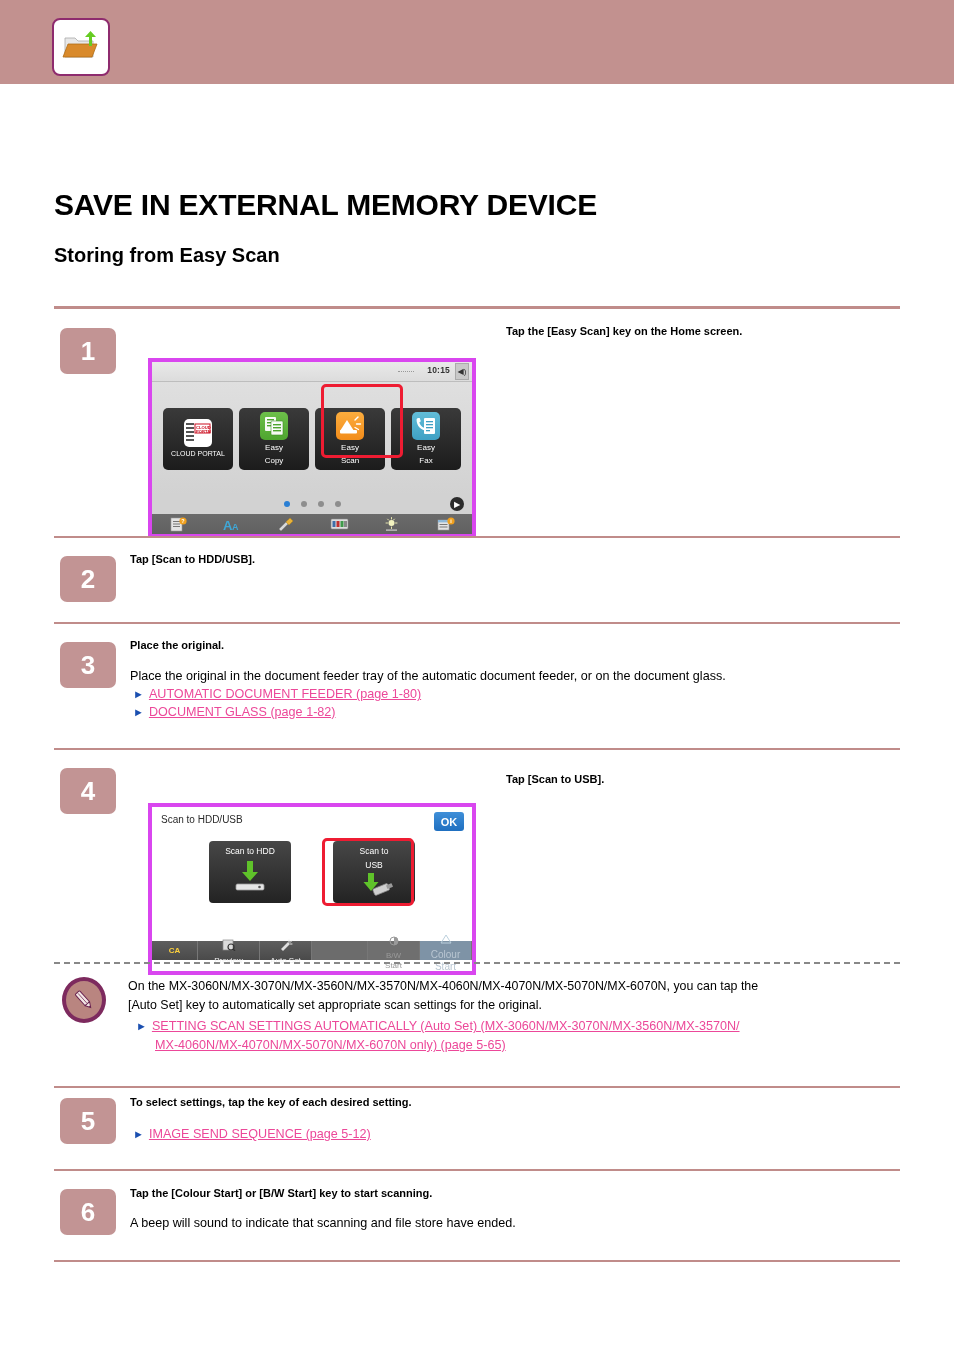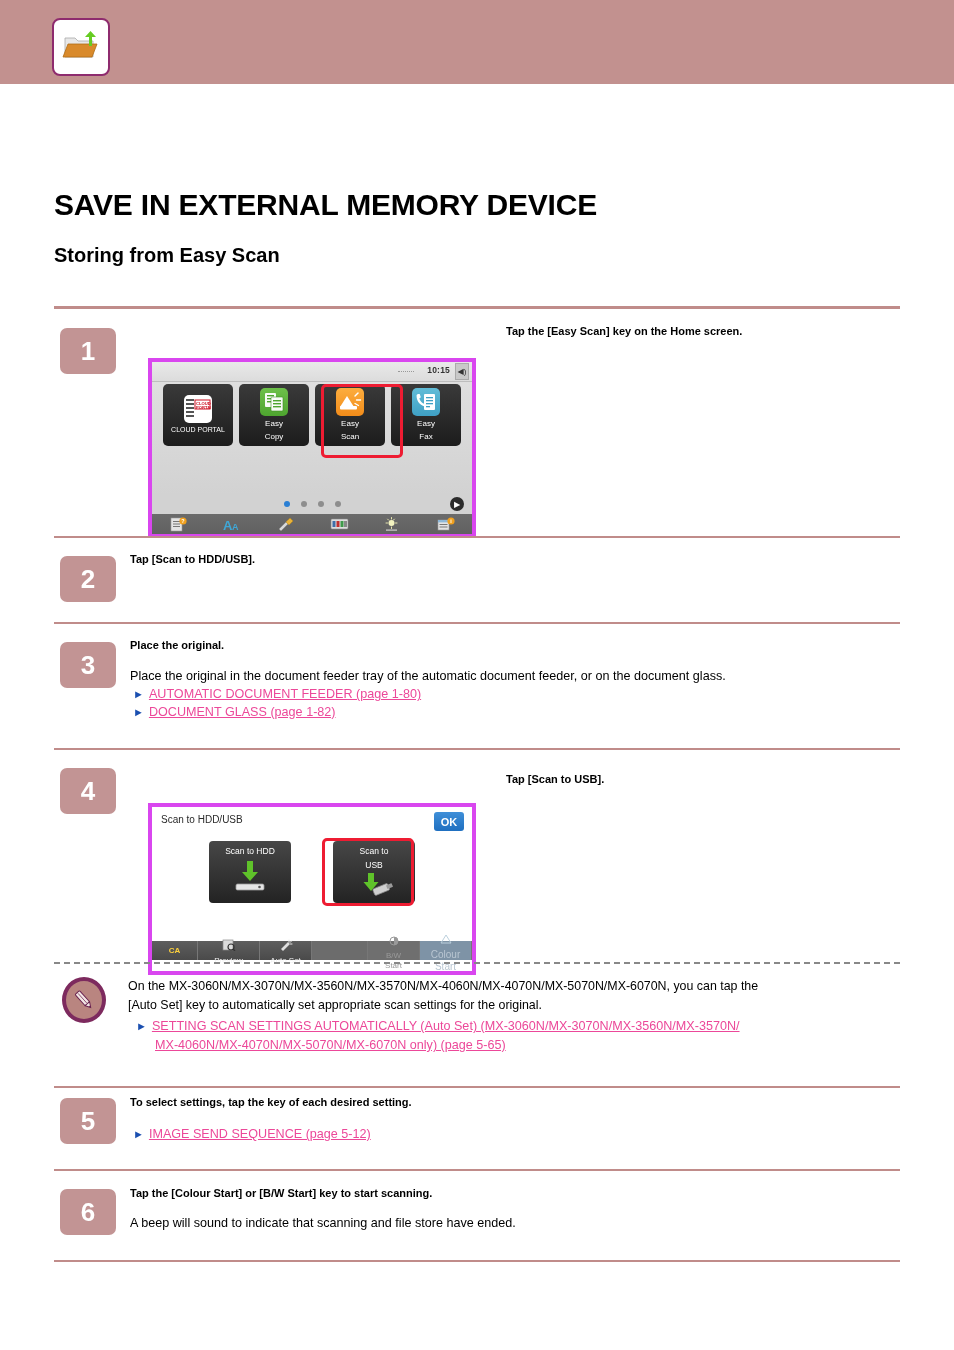--- a/index.html
+++ b/index.html
@@ -116,21 +116,21 @@
     position: absolute; right: 3px; top: 1px;
     width: 14px; height: 17px;
     background: #c9c9c9; border: 1px solid #aaa;
     display: flex; align-items: center; justify-content: center;
     font-size: 8px; color: #333;
   }
 
   .home-apps {
     position: relative; height: 112px;
     background: linear-gradient(#dfdfdf, #d2d2d2);
-    display: flex; align-items: flex-start; justify-content: center;
+    display: flex; align-items: center; justify-content: center;
     gap: 6px;
     padding-top: 2px;
   }
   .app {
     width: 70px; height: 62px;
     background: linear-gradient(#3a3a3a, #1c1c1c);
     border-radius: 5px;
     display: flex; flex-direction: column;
     align-items: center; justify-content: center;
     gap: 3px;

